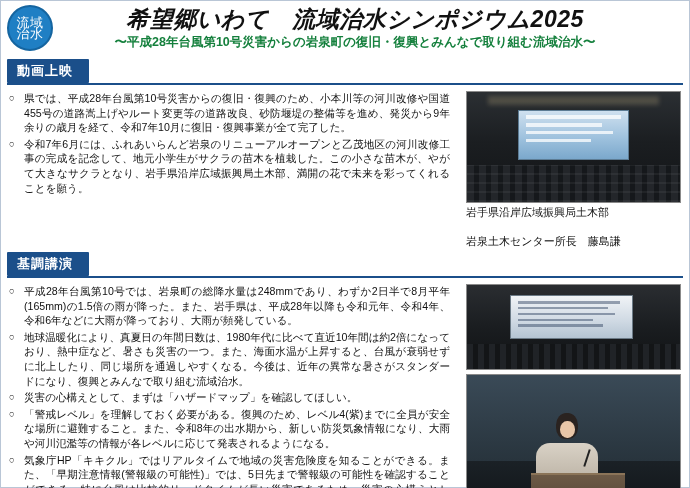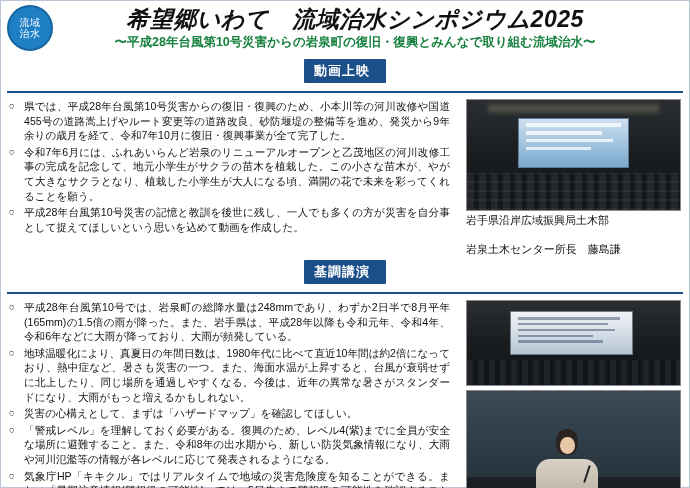--- a/index.html
+++ b/index.html
@@ -26,21 +26,21 @@
   }
   .logo {
     position: absolute;
     left: 6px; top: 4px;
     width: 46px; height: 46px;
     border-radius: 50%;
     background: #1f7fc4;
     color: #fff;
     display: flex; flex-direction: column;
     align-items: center; justify-content: center;
-    font-size: 10px; line-height: 11px;
+    font-size: 13px; line-height: 11px;
     letter-spacing: 0.5px;
     border: 2px solid #1565a0;
   }
   .title-wrap {
     text-align: center;
     padding-left: 20px;
   }
   .main-title {
     font-size: 23px;
     font-weight: bold;
@@ -67,21 +67,21 @@
     font-weight: bold;
     padding: 3px 16px 3px 10px;
     letter-spacing: 1px;
     border-radius: 1px;
   }
   .rule {
     border-bottom: 2px solid #1b4f8a;
     margin: 0 6px 4px 6px;
     height: 0;
   }
-  .head-row { padding: 2px 6px 8px 6px; text-align: center; }
+  .head-row { padding: 2px 6px 0 6px; }
 
   
   .sec-body {
     display: flex;
     gap: 16px;
     padding: 2px 8px 0 8px;
   }
   .col-text { flex: 1 1 auto; }
   .col-media { flex: 0 0 215px; }
 
@@ -230,22 +230,21 @@
 
   <div class="head-row">
     <div class="section-head">動画上映</div>
   </div>
   <div class="rule"></div>
 
   <div class="sec-body">
     <div class="col-text">
       <ul class="bullets">
         <li>県では、平成28年台風第10号災害からの復旧・復興のため、小本川等の河川改修や国道455号の道路嵩上げやルート変更等の道路改良、砂防堰堤の整備等を進め、発災から9年余りの歳月を経て、令和7年10月に復旧・復興事業が全て完了した。</li>
-        <li>令和7年6月には、ふれあいらんど岩泉のリニューアルオープンと乙茂地区の河川改修工事の完成を記念して、地元小学生がサクラの苗木を植栽した。この小さな苗木が、やがて大きなサクラとなり、植栽した小学生が大人になる頃、満開の花で未来を彩ってくれることを願う。</li>
-        <li>平成28年台風第10号災害の記憶と教訓を後世に残し、一人でも多くの方が災害を自分事として捉えてほしいという思いを込めて動画を作成した。</li>
+        <li>令和7年6月には、ふれあいらんど岩泉のリニューアルオープンと乙茂地区の河川改修工事の完成を記念して、地元小学生がサクラの苗木を植栽した。この小さな苗木が、やがて大きなサクラとなり、岩手県沿岸広域振興局土木部、満開の花で未来を彩ってくれることを願う。</li>
       </ul>
     </div>
     <div class="col-media">
       <div class="photo hall">
         <div class="stagelight"></div>
         <div class="screen">
           <div class="bar b1"></div>
           <div class="bar b2"></div>
           <div class="bar b3"></div>
           <div class="bar b4"></div>
@@ -261,21 +260,21 @@
 
   <div class="head-row" style="padding-top:4px">
     <div class="section-head">基調講演</div>
   </div>
   <div class="rule"></div>
 
   <div class="sec-body">
     <div class="col-text">
       <ul class="bullets">
         <li>平成28年台風第10号では、岩泉町の総降水量は248mmであり、わずか2日半で8月平年(165mm)の1.5倍の雨が降った。また、岩手県は、平成28年以降も令和元年、令和4年、令和6年などに大雨が降っており、大雨が頻発している。</li>
-        <li>地球温暖化により、真夏日の年間日数は、1980年代に比べて直近10年間は約2倍になっており、熱中症など、暑さも災害の一つ。また、海面水温が上昇すると、台風が衰弱せずに北上したり、同じ場所を通過しやすくなる。今後は、近年の異常な暑さがスタンダードになり、大雨がもっと増えるかもしれない。</li>
+        <li>地球温暖化により、真夏日の年間日数は、1980年代に比べて直近10年間は約2倍になっており、熱中症など、暑さも災害の一つ。また、海面水温が上昇すると、台風が衰弱せずに北上したり、同じ場所を通過しやすくなる。今後は、近年の異常な暑さがスタンダードになり、復興とみんなで取り組む流域治水。</li>
         <li>災害の心構えとして、まずは「ハザードマップ」を確認してほしい。</li>
         <li>「警戒レベル」を理解しておく必要がある。復興のため、レベル4(紫)までに全員が安全な場所に避難すること。また、令和8年の出水期から、新しい防災気象情報になり、大雨や河川氾濫等の情報が各レベルに応じて発表されるようになる。</li>
         <li>気象庁HP「キキクル」ではリアルタイムで地域の災害危険度を知ることができる。また、「早期注意情報(警報級の可能性)」では、5日先まで警報級の可能性を確認することができる。特に台風は比較的リードタイムが長い災害であるため、災害の心構えとして、数日前から気象庁の情報を活用してほしい。</li>
 
       </ul>
     </div>
     <div class="col-media">
       <div class="photo hall2">
         <div class="screen">
           <div class="ln l1"></div>

